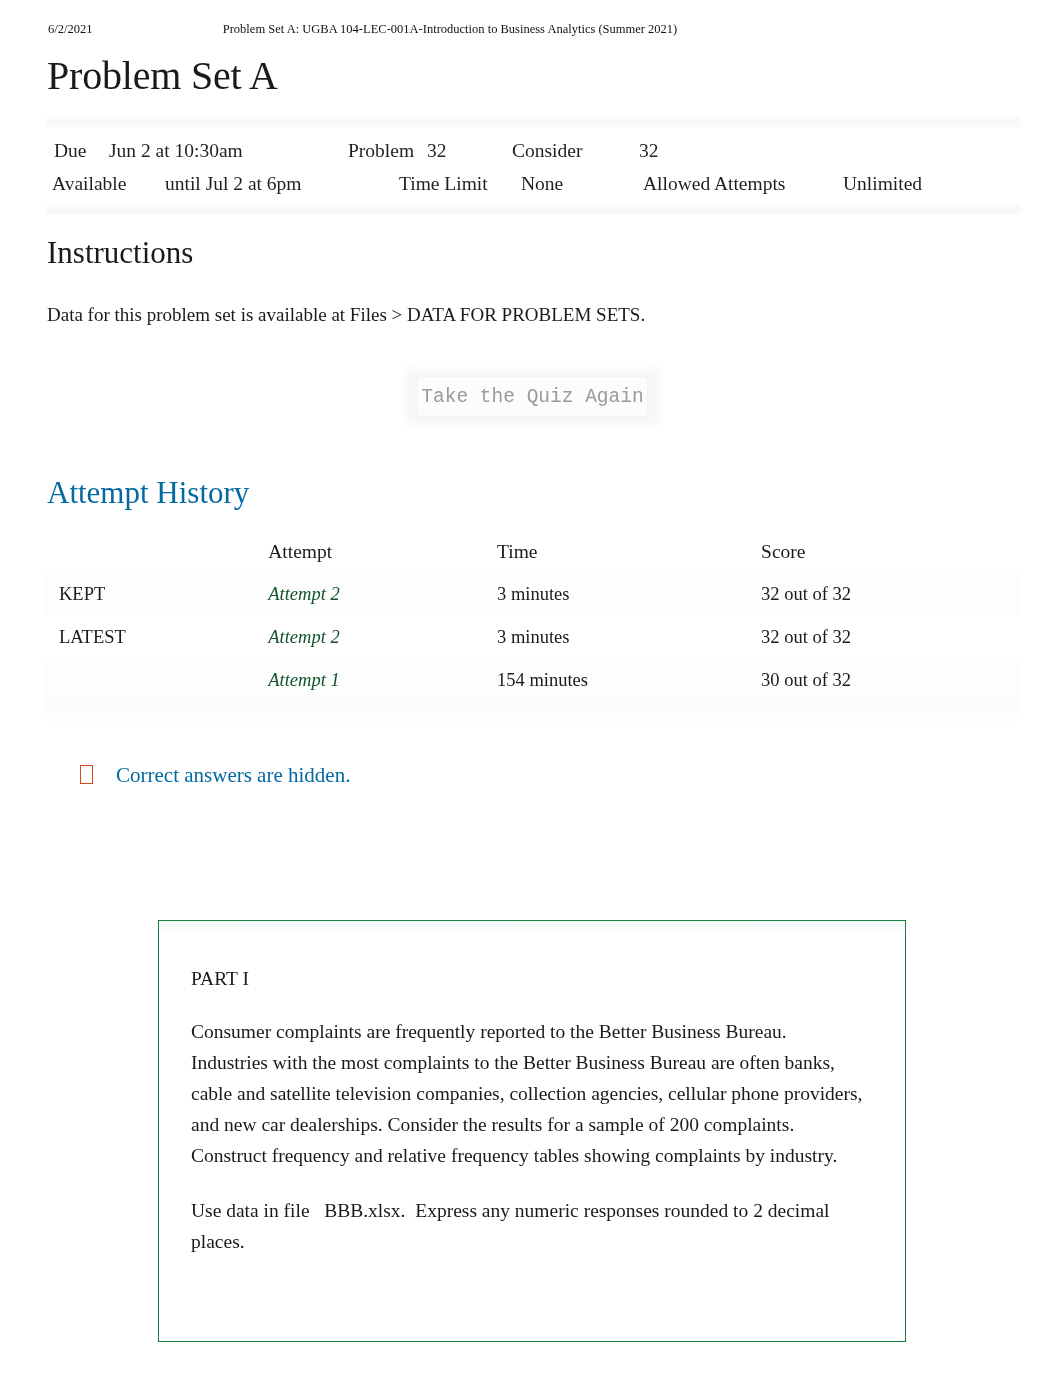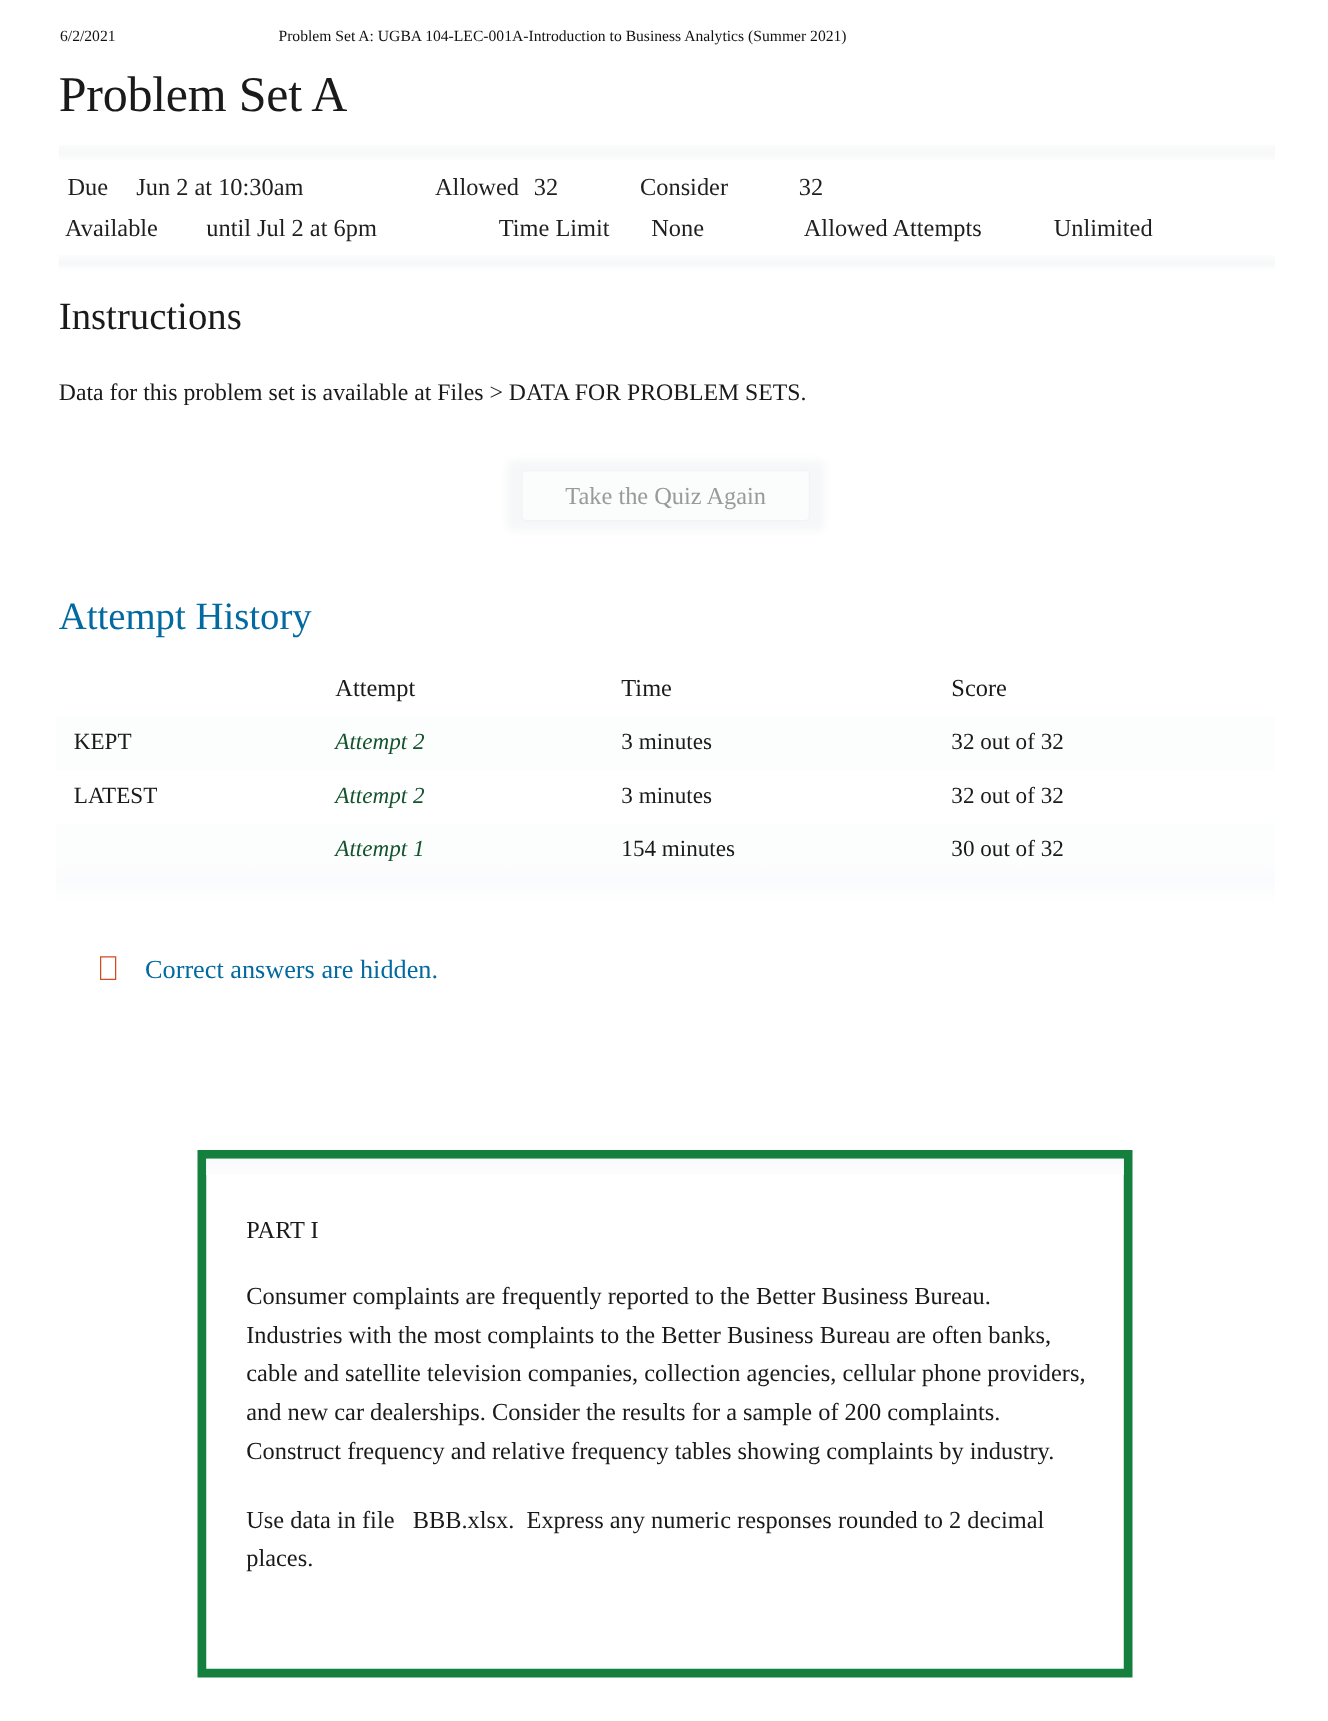--- a/index.html
+++ b/index.html
@@ -170,21 +170,21 @@
     top: 8px;
     width: 231px;
     height: 41px;
     background: #fbfcfc;
     border: 1px solid #f2f3f4;
     border-radius: 4px;
     color: #9a9a9a;
     font-size: 19.5px;
     line-height: 41px;
     text-align: center;
-    font-family: Liberation Serif, serif;
+    font-family: Liberation Mono, monospace;
     box-sizing: border-box;
     filter: blur(0.35px);
   }
 
   
   .attempt-h {
     position: absolute;
     left: 47px;
     top: 472px;
     font-size: 31px;
@@ -271,21 +271,21 @@
   }
 
   
   .q-box {
     position: absolute;
     left: 158px;
     top: 920px;
     width: 748px;
     height: 422px;
     background: #ffffff;
-    border: 7px solid #15803d;
+    border: 1px solid #15803d;
     box-sizing: border-box;
   }
   .q-box-top {
     position: absolute;
     left: 0; top: 0;
     width: 100%;
     height: 13px;
     background: linear-gradient(to bottom, #f8f9fa, #fdfdfe);
   }
   .q-inner {
@@ -316,21 +316,21 @@
   </div>
 
   <h1 class="quiz-title">Problem Set A</h1>
 
   <div class="info-band">
     <div class="band-rule"></div>
     <div class="info-rows">
       <div class="info-row">
         <span class="info-cell lbl r1-due-l">Due</span>
         <span class="info-cell val r1-due-v">Jun 2 at 10:30am</span>
-        <span class="info-cell lbl r1-pts-l">Allowed</span>
+        <span class="info-cell lbl r1-pts-l">Problem</span>
         <span class="info-cell val r1-pts-v">32</span>
         <span class="info-cell lbl r1-q-l">Consider</span>
         <span class="info-cell val r1-q-v">32</span>
       </div>
       <div class="info-row">
         <span class="info-cell lbl r2-av-l">Available</span>
         <span class="info-cell val r2-av-v">until Jul 2 at 6pm</span>
         <span class="info-cell lbl r2-tl-l">Time Limit</span>
         <span class="info-cell val r2-tl-v">None</span>
         <span class="info-cell lbl r2-aa-l">Allowed Attempts</span>

